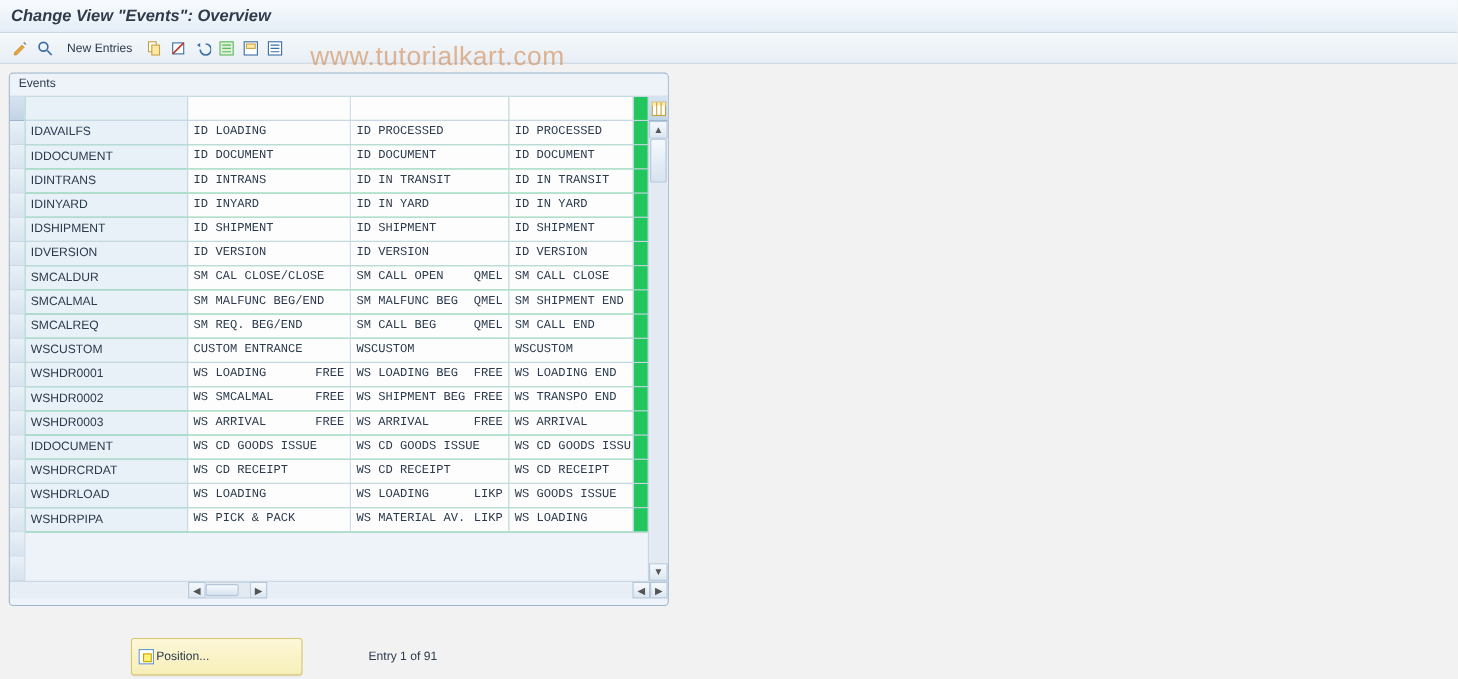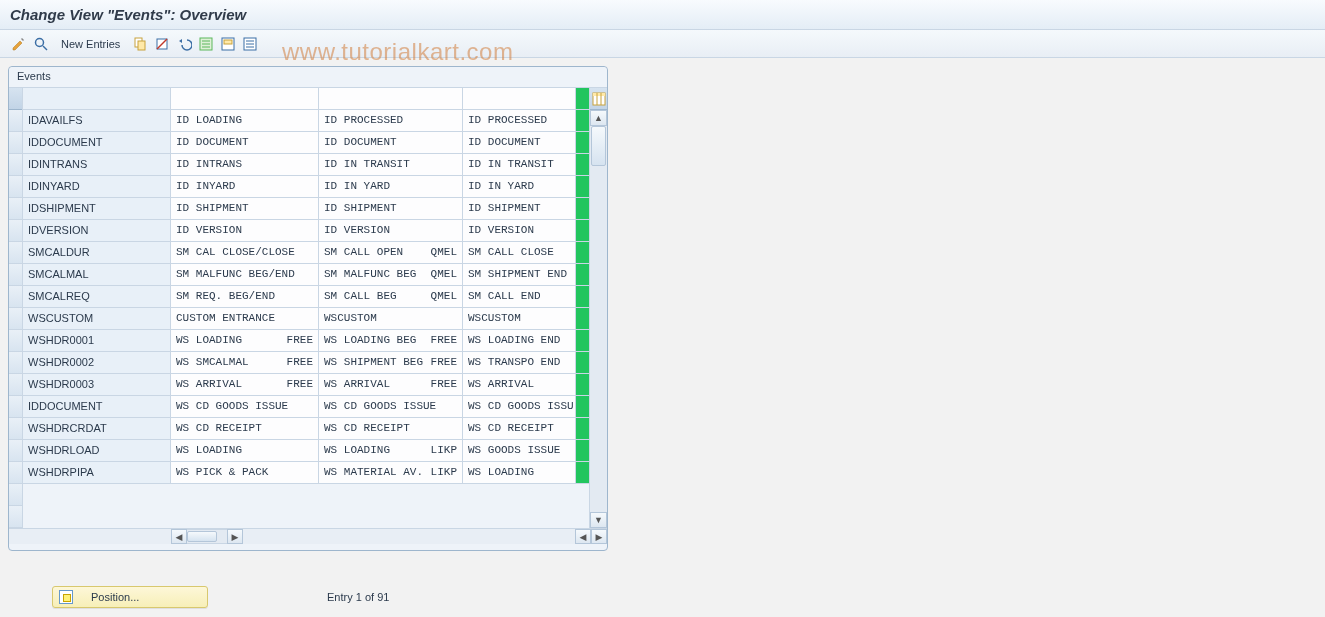--- a/index.html
+++ b/index.html
@@ -207,29 +207,29 @@
   .hs-right-group { display: flex; }
   .footer-area {
     position: absolute;
     left: 0; right: 0;
     bottom: 8px;
     height: 24px;
     display: flex;
     align-items: center;
   }
   .position-btn {
-    margin-left: 52px;
+    margin-left: 119px;
     width: 156px;
-    height: 22px;
+    height: 34px;
     background: linear-gradient(#fdf7d8, #f7efb8);
     border: 1px solid #d8c86e;
     border-radius: 3px;
     display: flex;
     align-items: center;
-    gap: 18px;
+    gap: 2px;
     padding: 0 6px;
     cursor: pointer;
     font-size: 11px;
     color: #2b3a4c;
     box-shadow: 0 1px 0 rgba(0,0,0,0.08);
     text-align: left;
   }
   .position-btn .ico {
     width: 14px; height: 14px;
     border: 1px solid #6699cc;
@@ -238,21 +238,21 @@
   }
   .position-btn .ico::after {
     content: "";
     position: absolute;
     left: 3px; top: 3px;
     width: 6px; height: 6px;
     background: #fff27a;
     border: 1px solid #c8a400;
   }
   .entry-info {
-    margin-left: 119px;
+    margin-left: 60px;
     font-size: 11px;
     color: #2b3a4c;
   }
   .watermark {
     position: absolute;
     left: 282px;
     top: 38px;
     font-size: 24px;
     color: rgba(210, 125, 60, 0.55);
     font-weight: 500;

